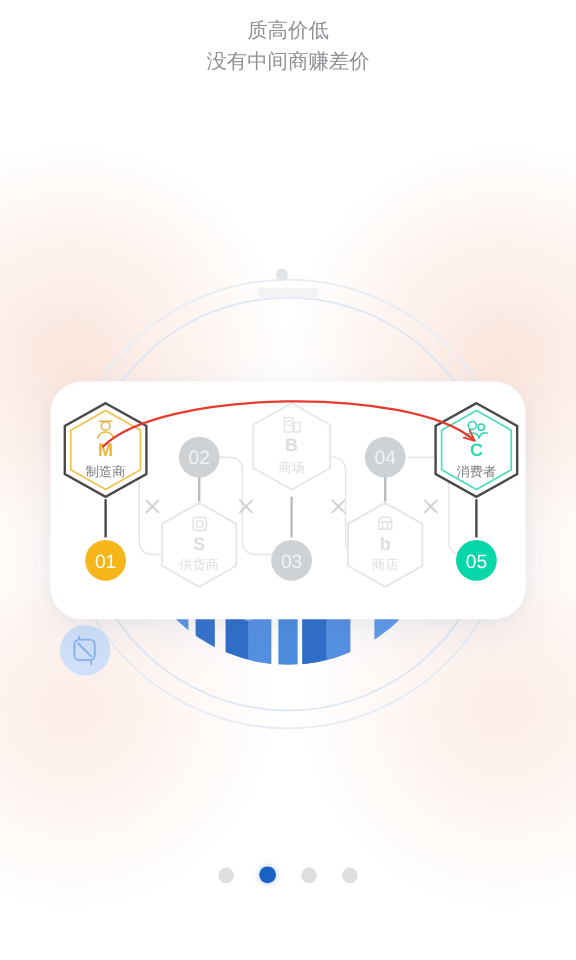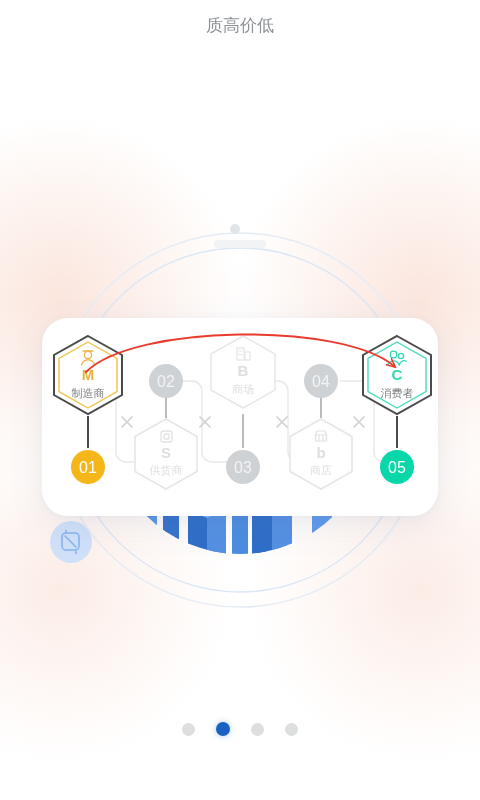--- a/index.html
+++ b/index.html
@@ -141,20 +141,21 @@
       <g fill="none" stroke="#8ab3ee" stroke-width="1.6" stroke-linejoin="round" stroke-linecap="round">
         <rect x="62" y="533" width="17" height="17" rx="4"></rect>
         <path d="M65 536 L76 547"></path>
         <path d="M66 532.5 L66 530.5 M76 551.5 L76 553.5"></path>
       </g>
     </g>
   </svg>
 
   <div class="header">
     <div class="subtitle">质高价低</div>
+    <div class="subtitle" style="margin-top:0">没有中间商赚差价</div>
   </div>
 
   <div class="card"></div>
 
   <svg class="flow" viewBox="0 0 396 198">
     <defs>
       <marker id="arrowRed" viewBox="0 0 10 10" refX="7" refY="5" markerWidth="5.5" markerHeight="5.5" orient="auto-start-reverse">
         <path d="M0,1 L9,5 L0,9" fill="none" stroke="#e83b2e" stroke-width="1.4" stroke-linecap="round" stroke-linejoin="round"></path>
       </marker>
       <radialGradient id="gg" cx="50%" cy="50%" r="50%">

